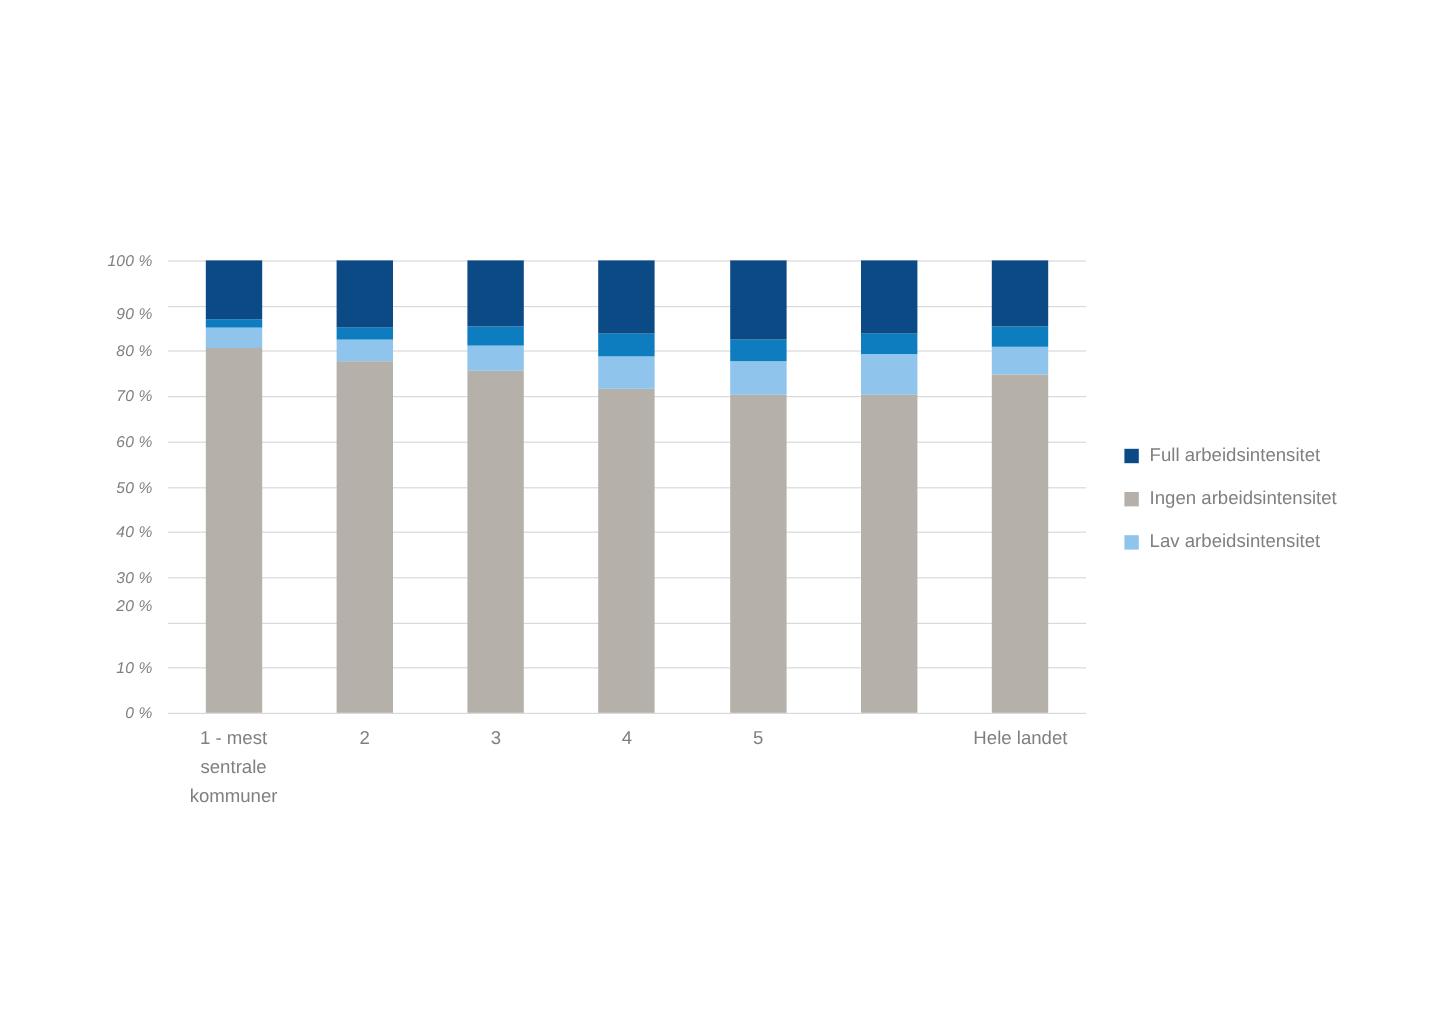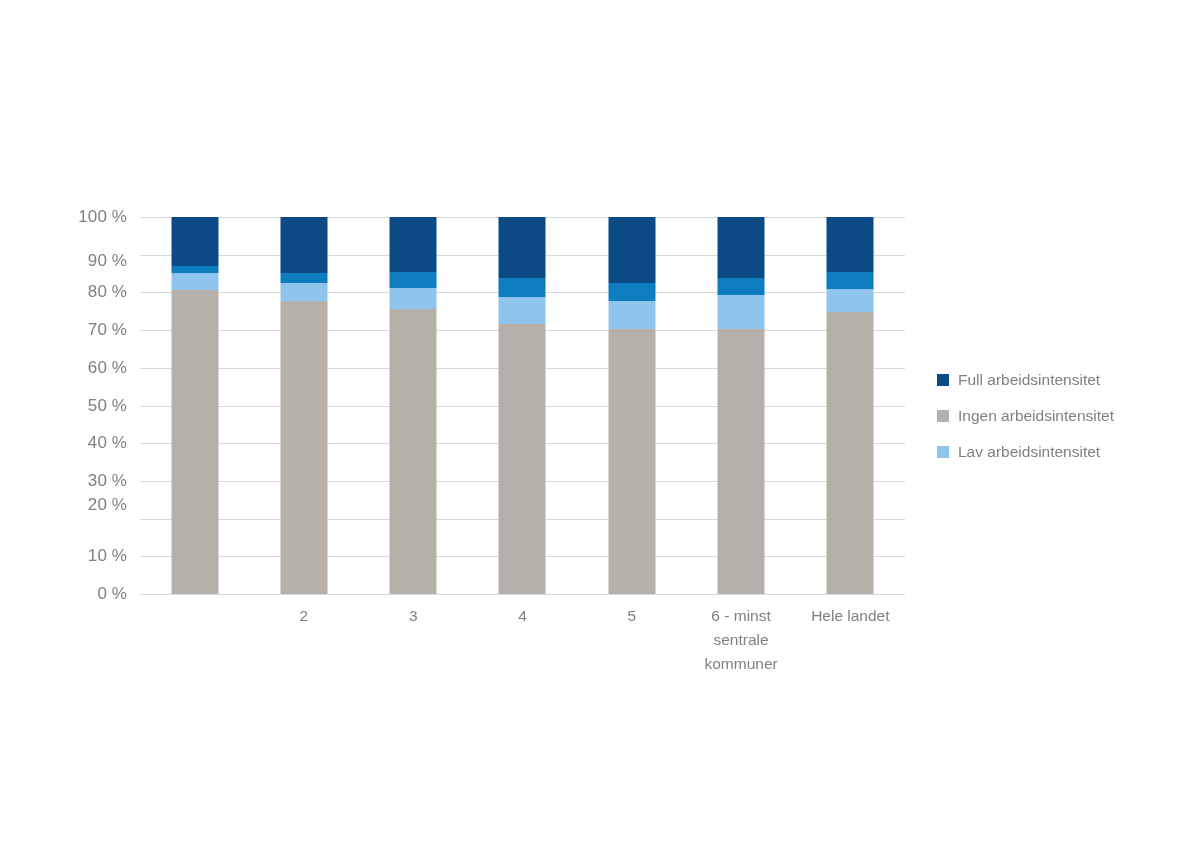--- a/index.html
+++ b/index.html
@@ -44,24 +44,25 @@
     position: absolute;
     left: 55px;
     top: 217px;
     width: 72px;
     height: 377px;
   }
   .y-tick-label {
     position: absolute;
     right: 0;
     transform: translateY(-50%);
-    font-size: 17px;
+    font-size: 13px;
     color: #808080;
     white-space: nowrap;
     letter-spacing: 0.1px;
+    font-style: italic;
   }
 
   .bars-layer {
     position: absolute;
     left: 140px;
     top: 217px;
     width: 765px;
     height: 377px;
   }
 
@@ -209,25 +210,25 @@
         <div class="bar-stack">
           <div class="seg" title="Ingen arbeidsintensitet: 74.8 %" style="background: rgb(181, 177, 170); height: 281.996px; bottom: 0px;"></div>
           <div class="seg" title="Lav arbeidsintensitet: 6.1 %" style="background: rgb(143, 196, 236); height: 22.997px; bottom: 281.996px;"></div>
           <div class="seg" title="Høy arbeidsintensitet: 4.5 %" style="background: rgb(14, 125, 192); height: 16.965px; bottom: 304.993px;"></div>
           <div class="seg" title="Full arbeidsintensitet: 14.6 %" style="background: rgb(11, 74, 133); height: 55.042px; bottom: 321.958px;"></div>
         </div>
       </div>
     </div>
 
   <div class="x-axis-labels">
+      <div class="x-tick-label" style="left: 0px; width: 109.286px; color: rgb(128, 128, 128);">1 - mest sentrale kommuner</div>
       <div class="x-tick-label" style="left: 109.286px; width: 109.286px; color: rgb(128, 128, 128);">2</div>
       <div class="x-tick-label" style="left: 218.571px; width: 109.286px; color: rgb(128, 128, 128);">3</div>
       <div class="x-tick-label" style="left: 327.857px; width: 109.286px; color: rgb(128, 128, 128);">4</div>
       <div class="x-tick-label" style="left: 437.143px; width: 109.286px; color: rgb(128, 128, 128);">5</div>
-      <div class="x-tick-label" style="left: 546.429px; width: 109.286px; color: rgb(128, 128, 128);">6 - minst sentrale kommuner</div>
       <div class="x-tick-label" style="left: 655.714px; width: 109.286px; color: rgb(128, 128, 128);">Hele landet</div>
     </div>
 
   <div class="legend">
       <div class="legend-row">
         <span class="legend-swatch" style="background: rgb(11, 74, 133);"></span>
         <span class="legend-label">Full arbeidsintensitet</span>
       </div>
       <div class="legend-row">
         <span class="legend-swatch" style="background: rgb(181, 177, 170);"></span>

